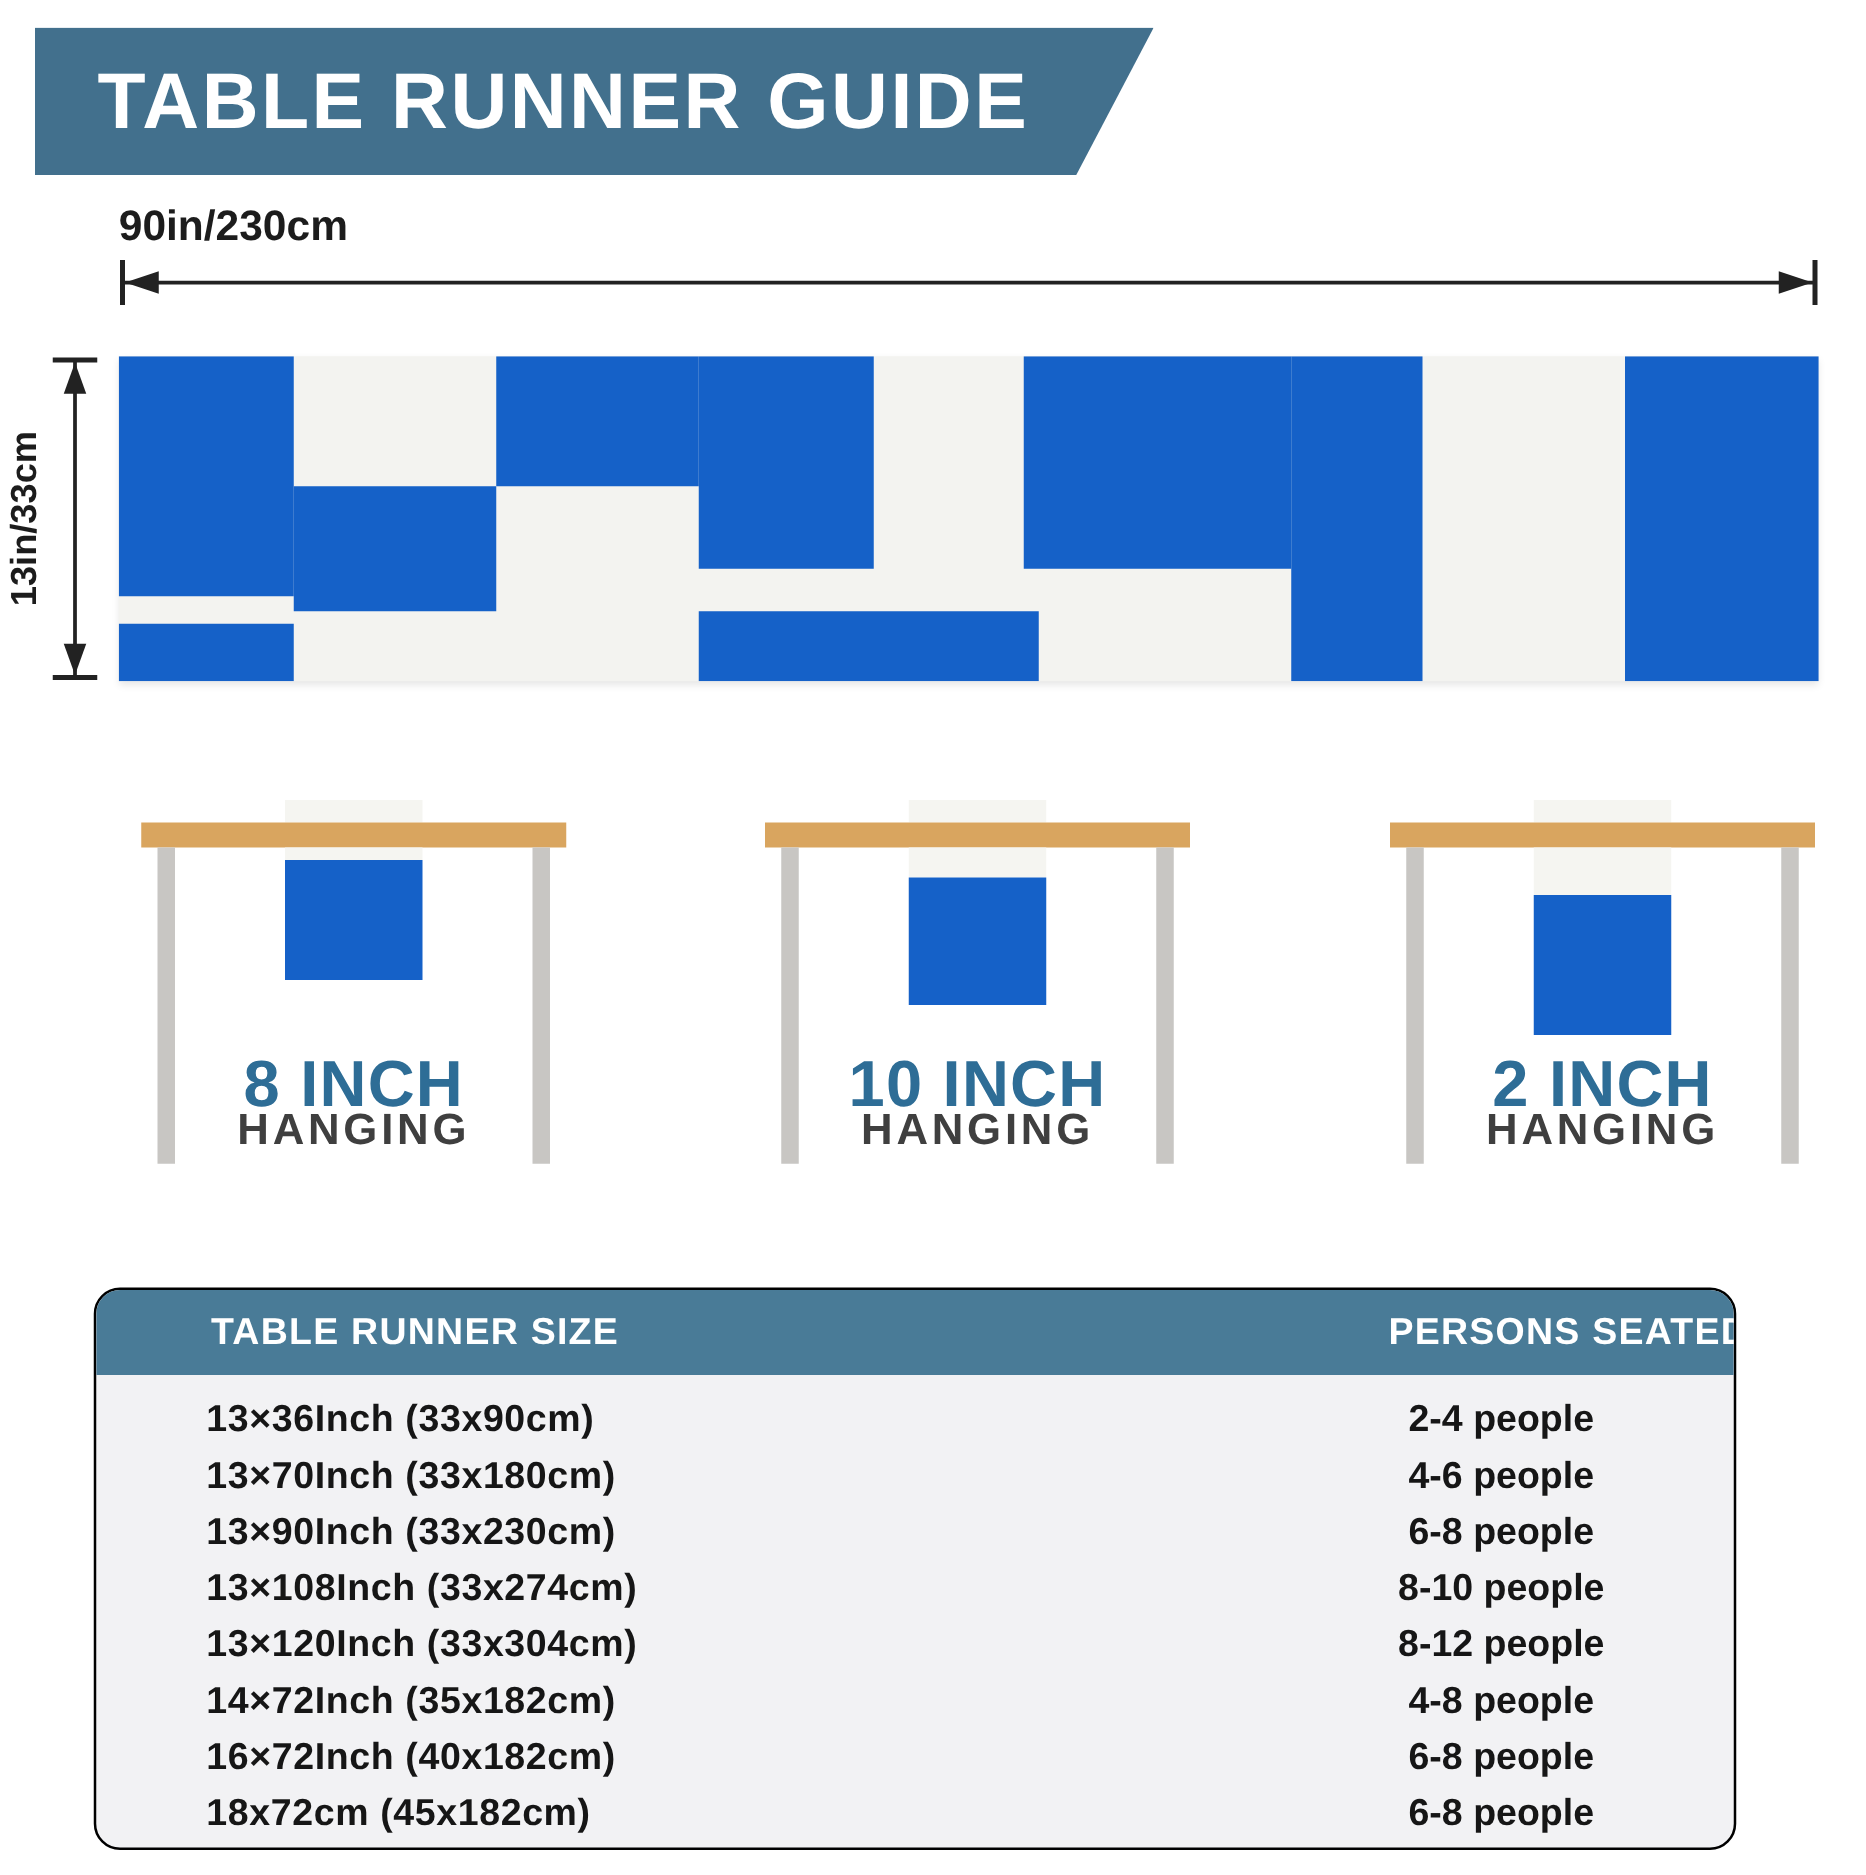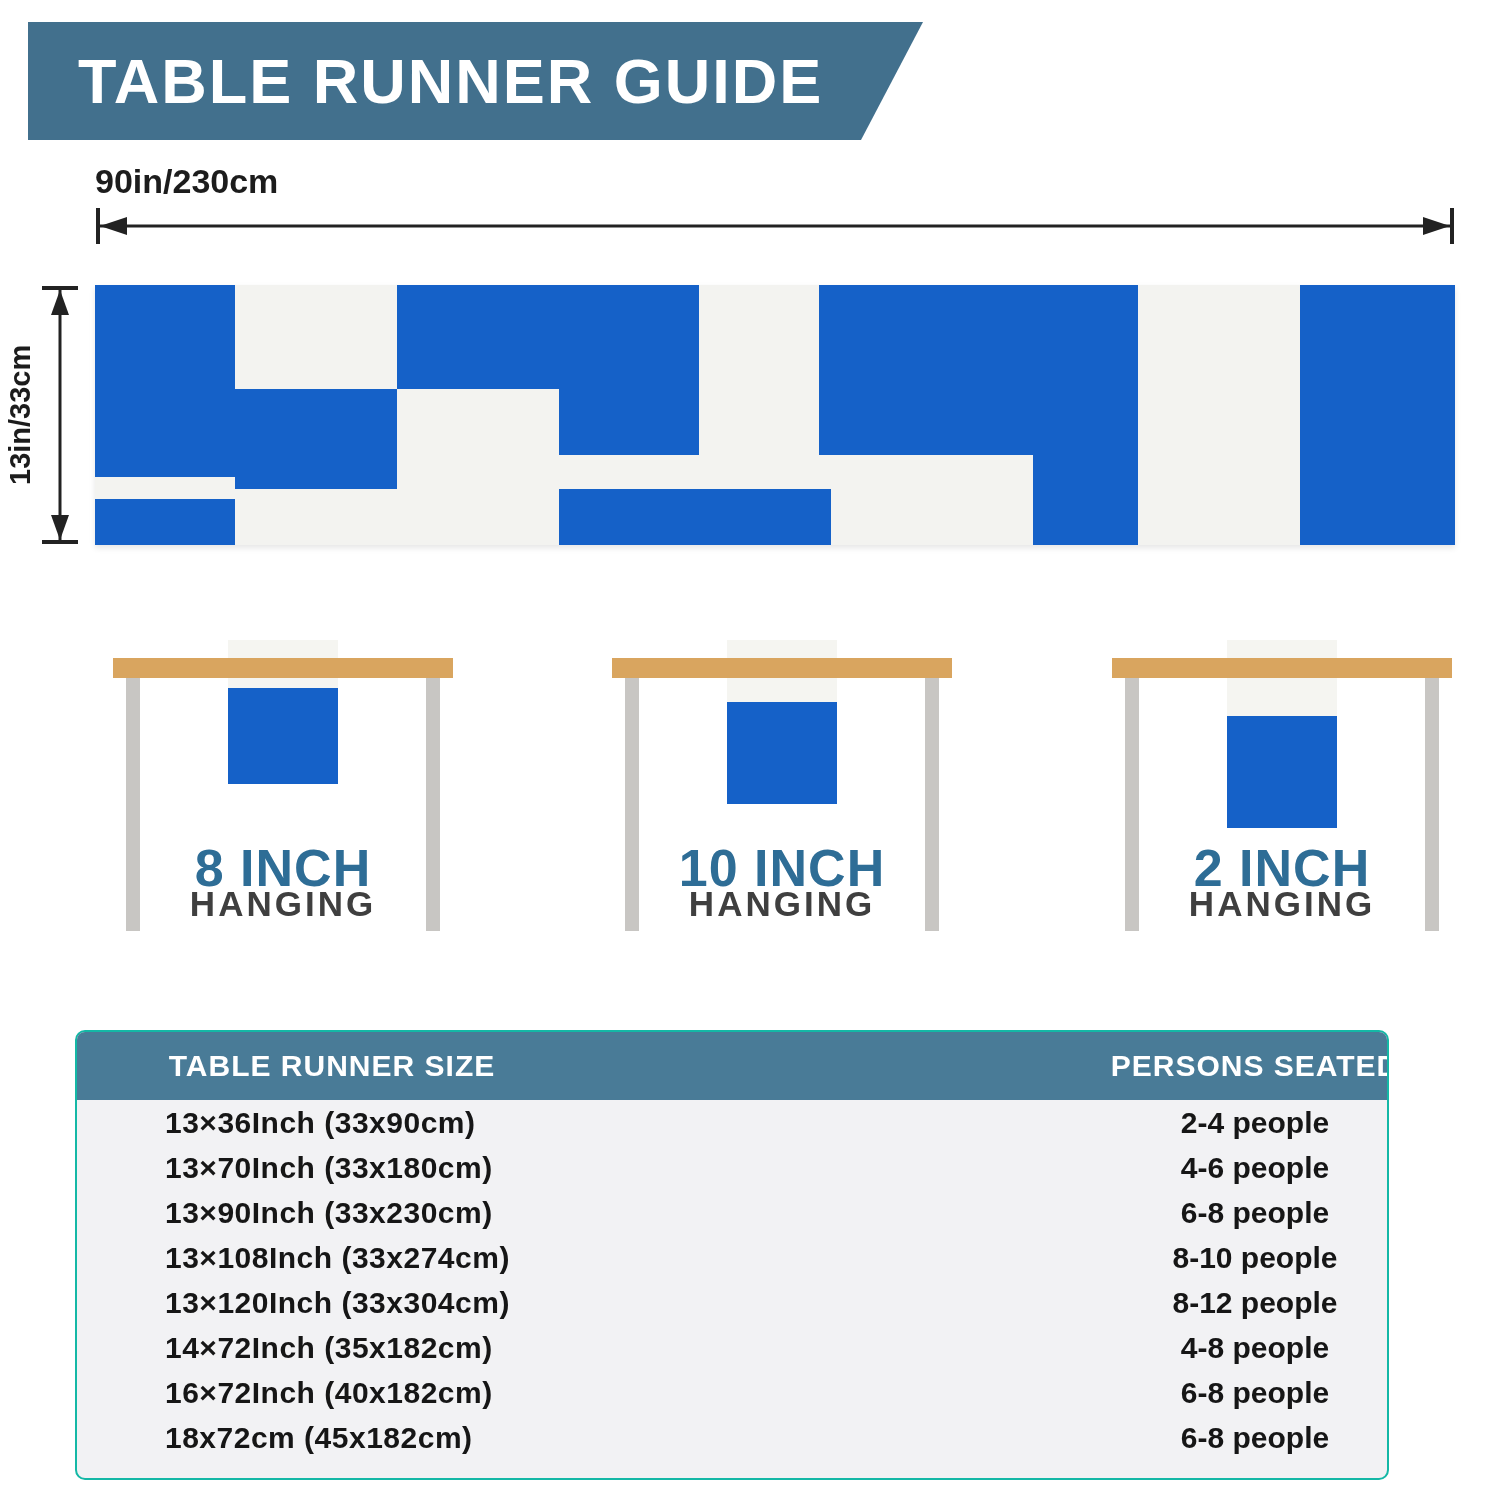--- a/index.html
+++ b/index.html
@@ -103,48 +103,48 @@
     font-size: 35px; font-weight: bold; color: #3f3f3f;
     letter-spacing: 3px;
   }
 
   
   .size-card {
     position: absolute;
     left: 75px; top: 1030px;
     width: 1314px; height: 450px;
     background: #f2f2f4;
-    border: 2px solid #14b8a6;
-    border-radius: 10px;
+    border: 2px solid #000000;
+    border-radius: 21px;
     box-sizing: border-box;
     overflow: hidden;
   }
   .size-header {
     position: relative;
     height: 68px;
     background: #497b97;
   }
   .size-header .hdr {
     position: absolute; top: 0; height: 68px;
     display: flex; align-items: center; justify-content: center;
     color: #ffffff; font-size: 30px; font-weight: bold;
     letter-spacing: 1px; white-space: nowrap;
   }
   .hdr-size    { left: 55px;  width: 400px; }
   .hdr-persons { left: 978px; width: 400px; }
-  .rows { position: absolute; left: 0; right: 0; top: 68px; padding-top: 0; }
+  .rows { position: absolute; left: 0; right: 0; top: 68px; padding-top: 13px; }
   .row { position: relative; height: 45px; }
   .cell-size {
     position: absolute; left: 88px; top: 50%;
     transform: translateY(-50%);
     font-size: 30px; font-weight: bold; color: #161616;
     letter-spacing: 0.5px; white-space: nowrap;
   }
   .cell-persons {
-    position: absolute; left: 978px; top: 50%; width: 400px;
+    position: absolute; left: 924px; top: 50%; width: 400px;
     transform: translateY(-50%);
     text-align: center;
     font-size: 30px; font-weight: bold; color: #161616;
     white-space: nowrap;
   }
 </style>
 </head>
 <body>
 
 <div class="page">

